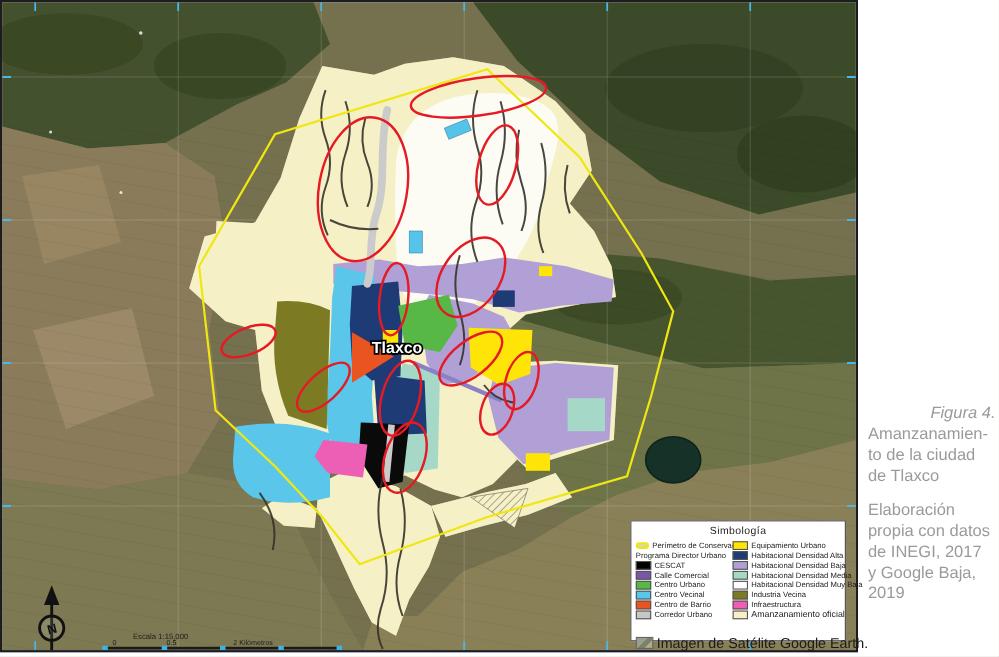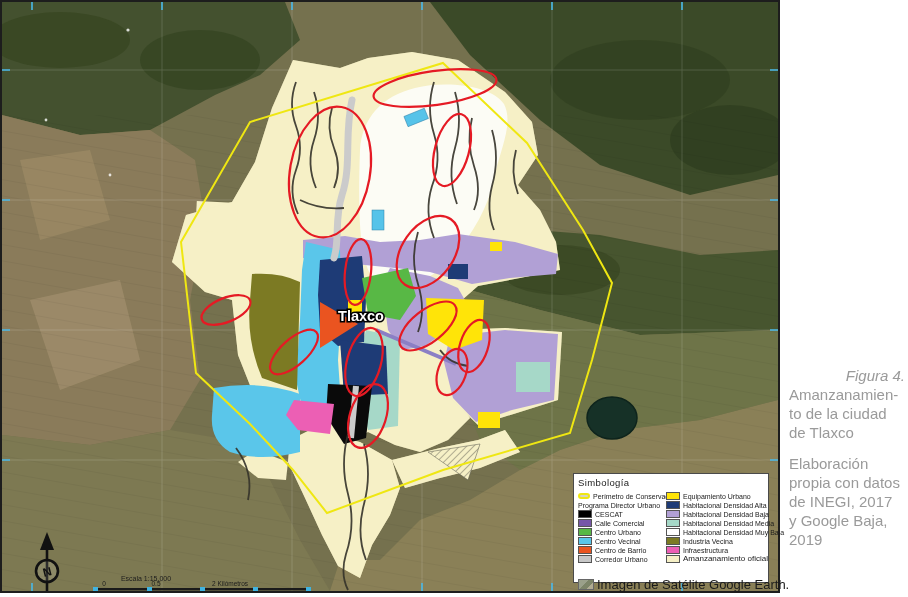--- a/index.html
+++ b/index.html
@@ -1,21 +1,21 @@
 <!DOCTYPE html>
 <html><head>
 <meta charset="utf-8">
 <style>
   html,body{margin:0;padding:0;background:#ffffff;}
   body{width:908px;height:597px;position:relative;font-family:"Liberation Sans",sans-serif;overflow:hidden;}
   .map-frame{position:absolute;left:0;top:0;width:776px;height:589px;border:2px solid #1d1d1d;background:#c4b5fd;}
   .map-frame svg{display:block;}
   
   .legend{position:absolute;left:571px;top:471px;width:196px;height:110px;background:#ffffff;border:1px solid #4a4a4a;font-size:7px;color:#1a1a1a;box-sizing:border-box;padding:3px 4px 2px 4px;line-height:1;}
-  .legend-title{text-align:left;font-size:9.5px;letter-spacing:.4px;margin:1px 0 4px 0;color:#222;}
+  .legend-title{text-align:center;font-size:9.5px;letter-spacing:.4px;margin:1px 0 4px 0;color:#222;}
   .legend-cols{position:relative;height:84px;}
   .lcol{position:absolute;top:0;left:0;width:92px;}
   .rcol{position:absolute;top:0;left:88px;width:98px;}
   .lrow{display:flex;align-items:center;height:9px;white-space:nowrap;}
   .sw{width:12px;height:6px;border:0.5px solid #555;margin-right:3px;flex:0 0 12px;}
   .perim-ic{width:12px;height:6px;border:2px solid #efe712;border-radius:3px;margin-right:3px;flex:0 0 12px;box-sizing:border-box;background:#d8d4c2;}
   .heading{height:9px;display:flex;align-items:center;white-space:nowrap;}
   .sat-row{display:flex;align-items:center;margin-top:2px;white-space:nowrap;font-size:13px;}
   .sat-ic{width:14px;height:9px;margin-right:3px;background:linear-gradient(135deg,#9aa08a 0 40%,#7c8468 40% 70%,#b0ab92 70%);border:0.5px solid #666;flex:0 0 14px;}
   .big-label{font-size:8px;}

